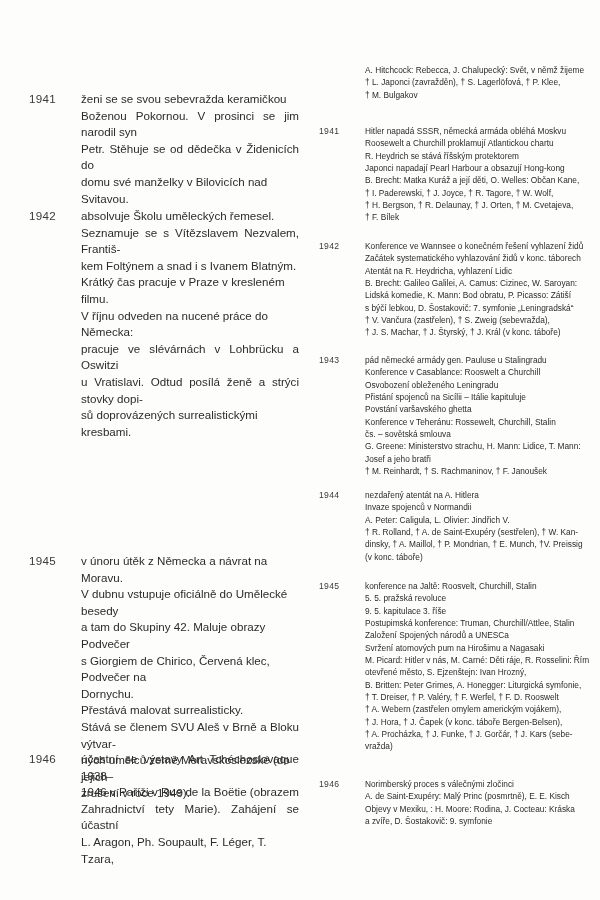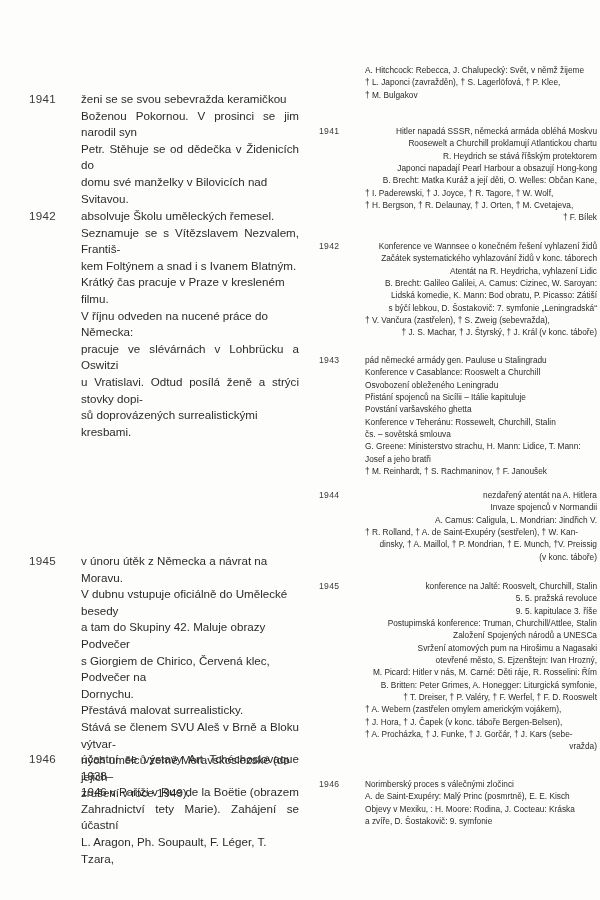--- a/index.html
+++ b/index.html
@@ -98,21 +98,21 @@
     margin-left: 46px;
     width: 232px;
   }
   .col-right .entry.noyear .body {
     margin-left: 46px;
   }
   .col-right .spread p {
     text-align: justify;
   }
   .col-right .spread p.last {
-    text-align: right;
+    text-align: left;
   }
 
   .page-number {
     position: absolute;
     left: 22px;
     top: 851px;
     font-size: 9px;
     color: #4a4a4a;
     letter-spacing: 0.4px;
     margin-top: 47px;
@@ -229,38 +229,38 @@
         <p>Josef a jeho bratři</p>
         <p>† M. Reinhardt, † S. Rachmaninov, † F. Janoušek</p>
       </div>
     </div>
 
     <div class="entry spread" style="top:465px;">
       <span class="year">1944</span>
       <div class="body">
         <p class="last">nezdařený atentát na A. Hitlera</p>
         <p class="last">Invaze spojenců v Normandii</p>
-        <p class="last">A. Camus: Caligula, L. Mondrian: Jindřich V.</p>
+        <p class="last">A. Peter: Caligula, L. Olivier: Jindřich V.</p>
         <p>† R. Rolland, † A. de Saint-Exupéry (sestřelen), † W. Kan-</p>
         <p class="last">dinsky, † A. Maillol, † P. Mondrian, † E. Munch, †V. Preissig</p>
         <p class="last">(v konc. táboře)</p>
       </div>
     </div>
 
     <div class="entry spread" style="top:556px;">
       <span class="year">1945</span>
       <div class="body">
         <p class="last">konference na Jaltě: Roosvelt, Churchill, Stalin</p>
         <p class="last">5. 5. pražská revoluce</p>
         <p class="last">9. 5. kapitulace 3. říše</p>
         <p class="last">Postupimská konference: Truman, Churchill/Attlee, Stalin</p>
         <p class="last">Založení Spojených národů a UNESCa</p>
         <p class="last">Svržení atomových pum na Hirošimu a Nagasaki</p>
+        <p class="last">M. Picard: Hitler v nás, M. Carné: Děti ráje, R. Rosselini: Řím</p>
         <p class="last">otevřené město, S. Ejzenštejn: Ivan Hrozný,</p>
-        <p class="last">M. Picard: Hitler v nás, M. Carné: Děti ráje, R. Rosselini: Řím</p>
         <p class="last">B. Britten: Peter Grimes, A. Honegger: Liturgická symfonie,</p>
         <p class="last">† T. Dreiser, † P. Valéry, † F. Werfel, † F. D. Rooswelt</p>
         <p>† A. Webern (zastřelen omylem americkým vojákem),</p>
         <p>† J. Hora, † J. Čapek (v konc. táboře Bergen-Belsen),</p>
         <p>† A. Procházka, † J. Funke, † J. Gorčár, † J. Kars (sebe-</p>
         <p class="last">vražda)</p>
       </div>
     </div>
 
     <div class="entry" style="top:754px;">

